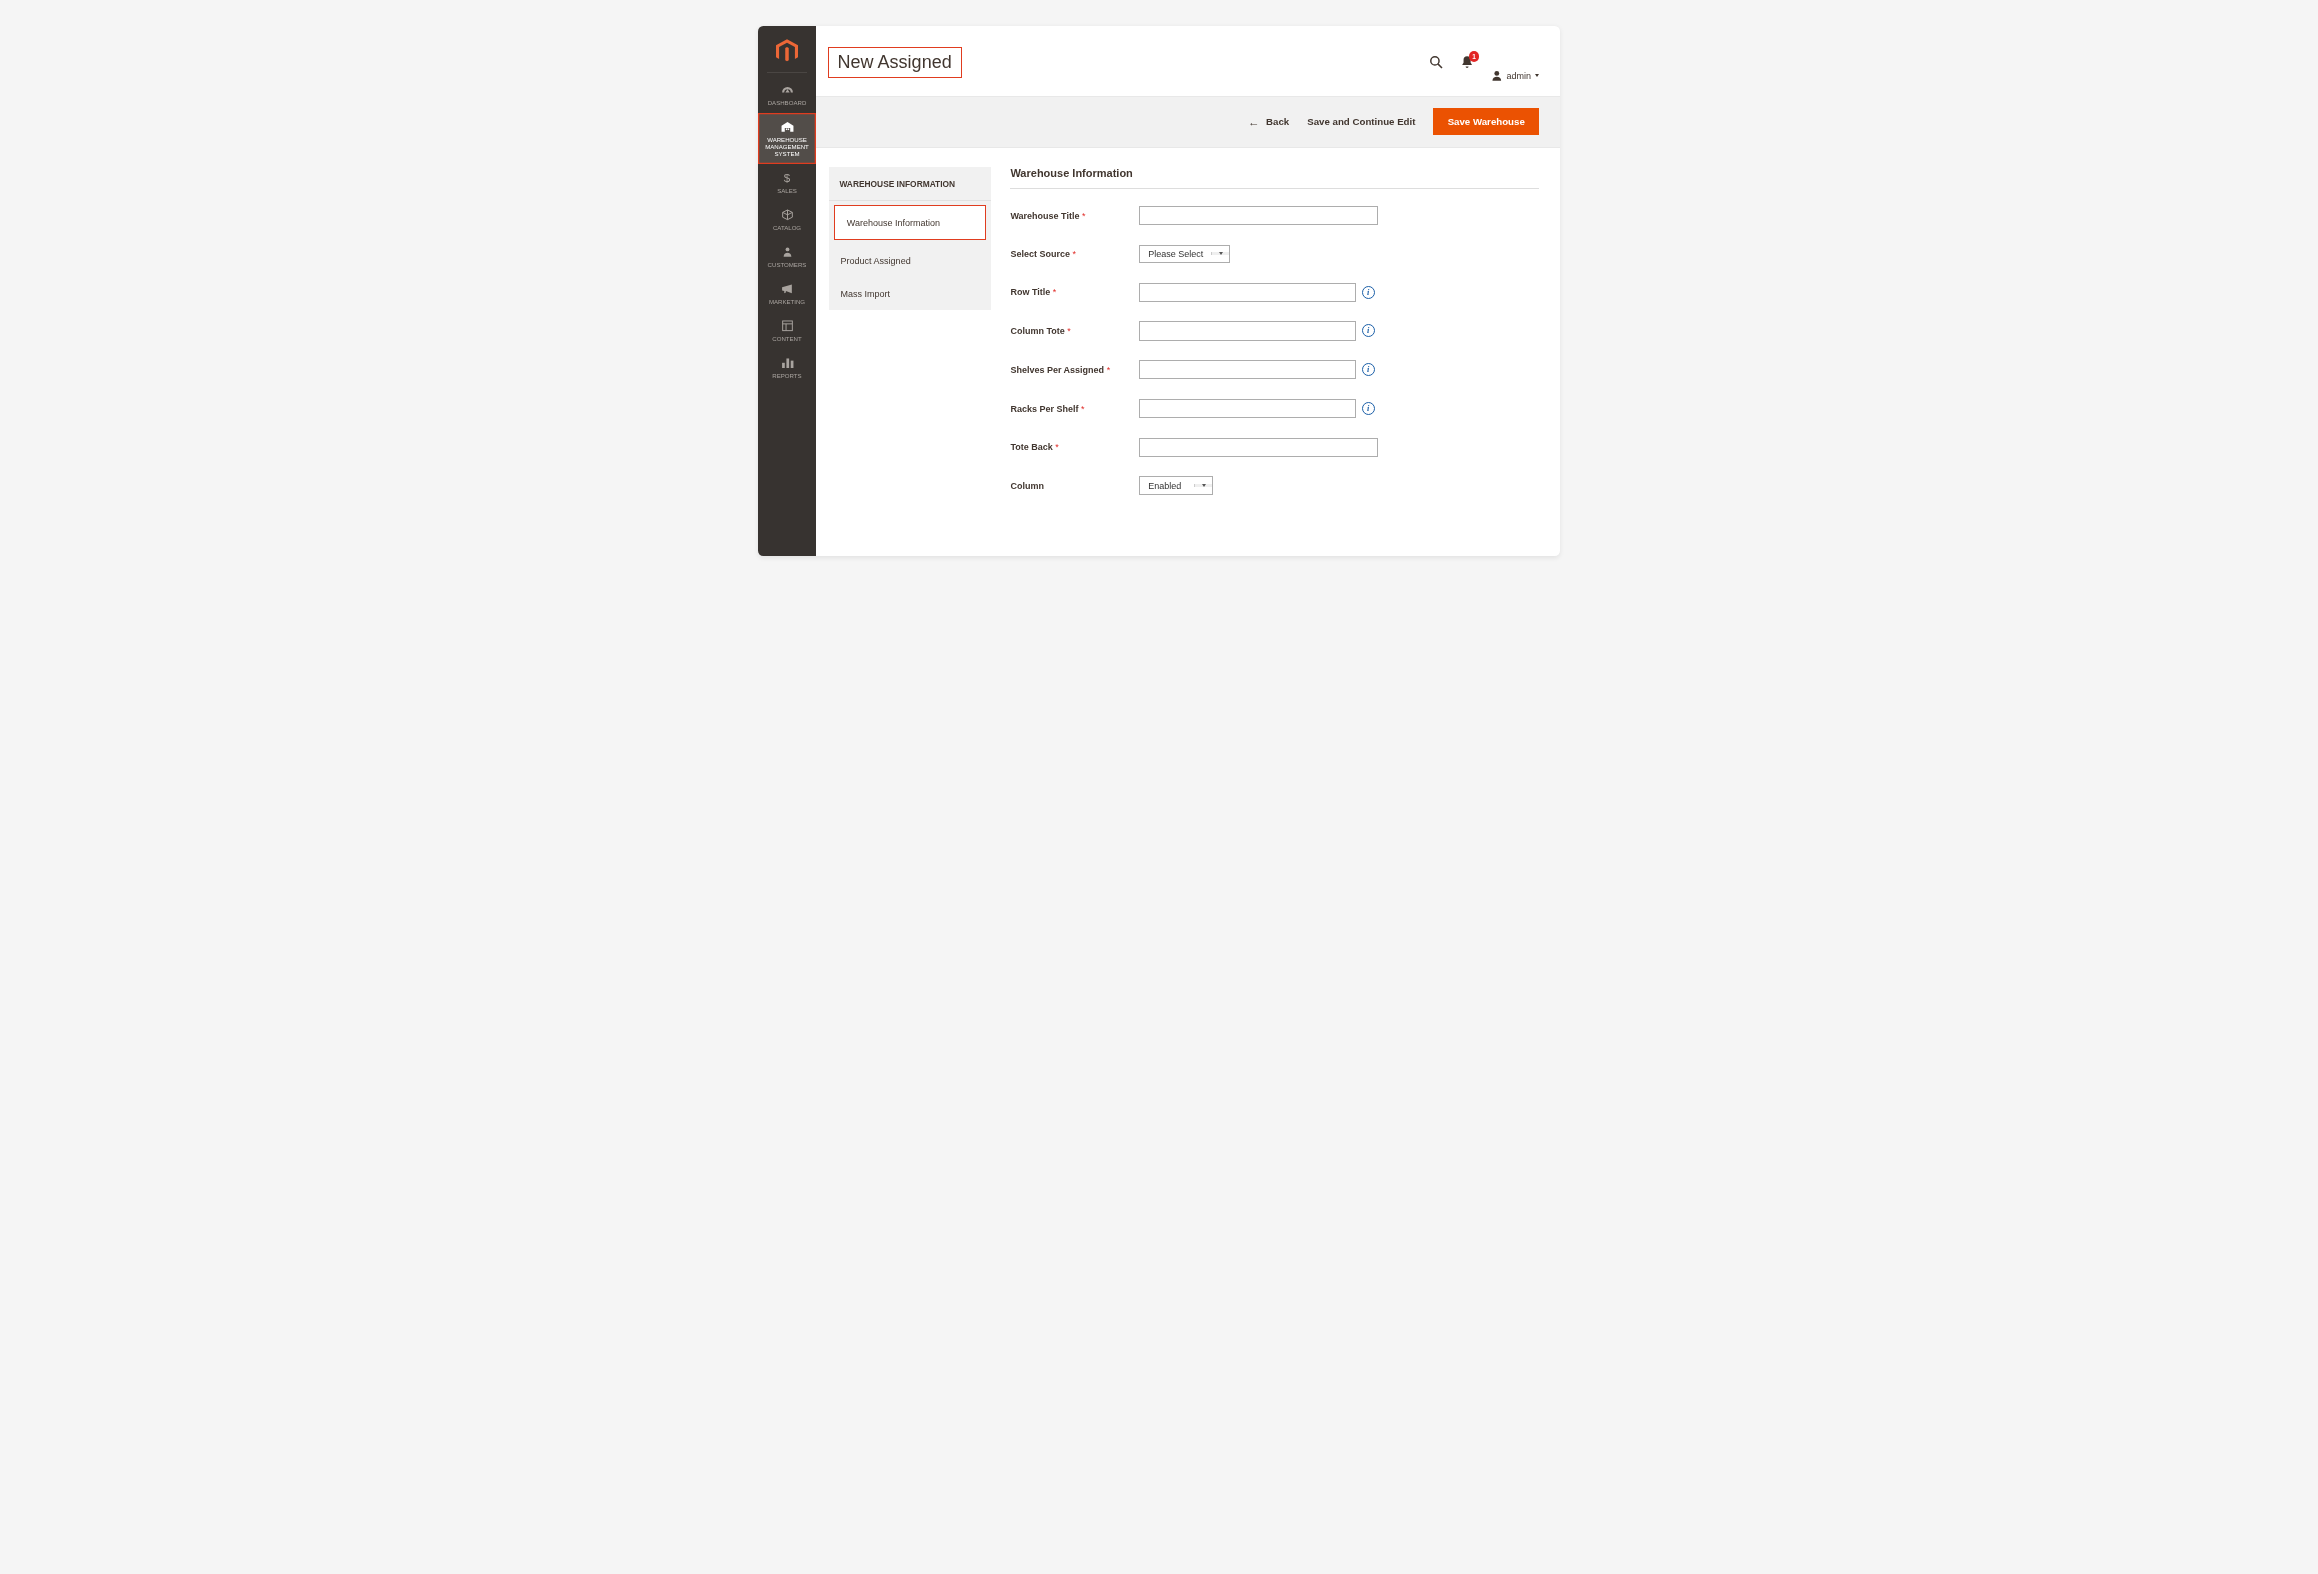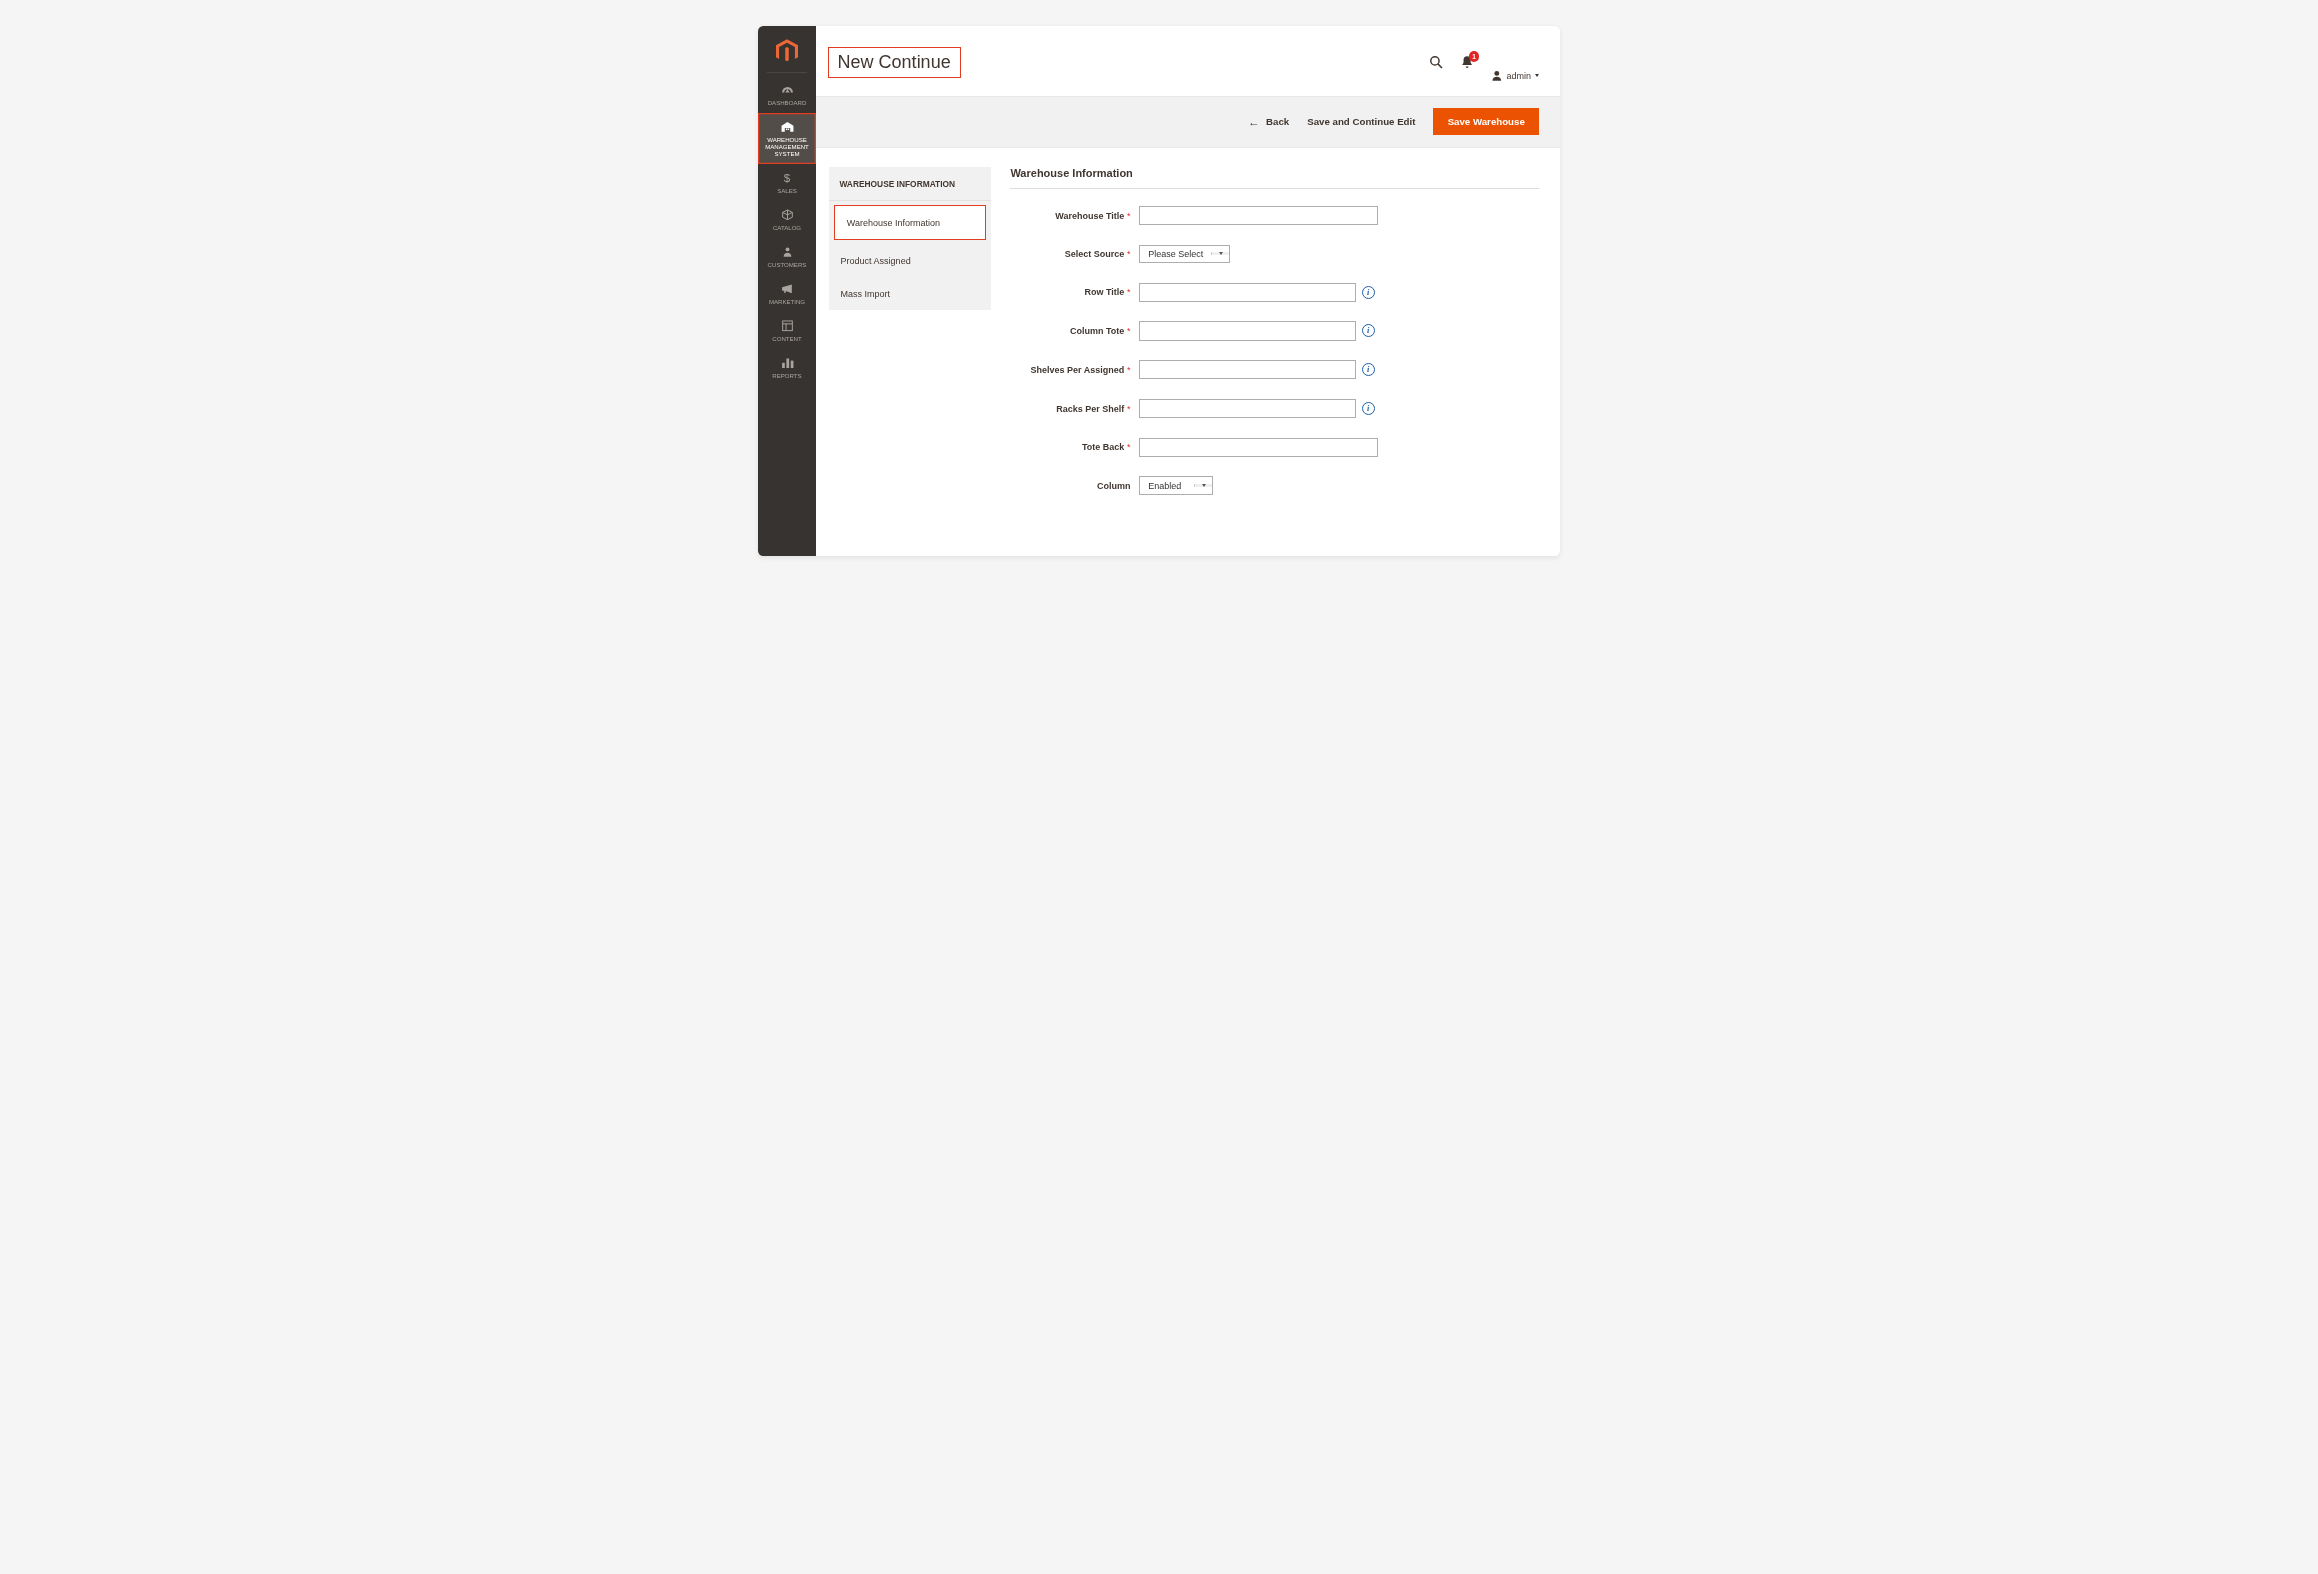--- a/index.html
+++ b/index.html
@@ -143,21 +143,21 @@
     color: #41362f;
     padding-bottom: 9px;
     border-bottom: 0.6px solid #ddd;
     margin-bottom: 17px;
   }
   .form-row {
     display: flex; align-items: center;
     margin-bottom: 19.4px;
   }
   .form-label {
-    width: 129px; text-align: right;
+    width: 129px; text-align: left;
     padding-right: 9px;
     font-size: 9px; font-weight: 600;
     color: #41362f;
   }
   .req { color: #e02b27; margin-left: 2.6px; font-weight:400;}
   .text-input {
     width: 239px; height: 19.4px;
     border: 0.6px solid #adadad;
     padding: 0 5.2px;
     font-size: 8.4px;
@@ -278,21 +278,21 @@
             <rect x="18" y="6" width="5" height="14"></rect>
           </svg>
       </span>
       <span>REPORTS</span>
     </div>
   </nav>
 
   <div class="main">
 
     <div class="header-row">
-      <h1 class="page-title">New Continue</h1>
+      <h1 class="page-title">New Assigned</h1>
       <div class="header-actions">
         <span class="iconbtn">
           <svg viewBox="0 0 24 24">
               <circle cx="10" cy="10" r="7" fill="none" stroke="currentColor" stroke-width="2.5"></circle>
               <line x1="15" y1="15" x2="22" y2="22" stroke="currentColor" stroke-width="2.5"></line>
             </svg>
         </span>
         <span class="iconbtn">
           <svg viewBox="0 0 24 24">
               <path d="M12 2a6 6 0 00-6 6v5l-2 3v1h16v-1l-2-3V8a6 6 0 00-6-6zm0 20a2.5 2.5 0 002.5-2.5h-5A2.5 2.5 0 0012 22z"></path>

